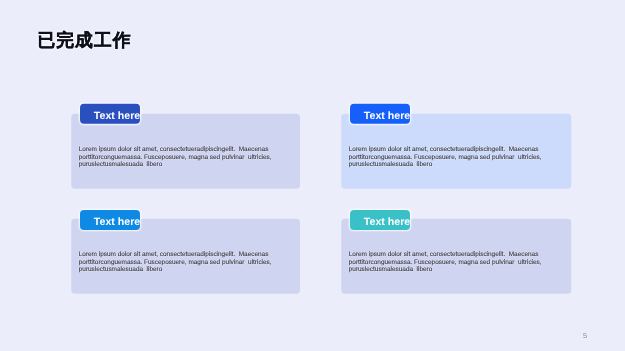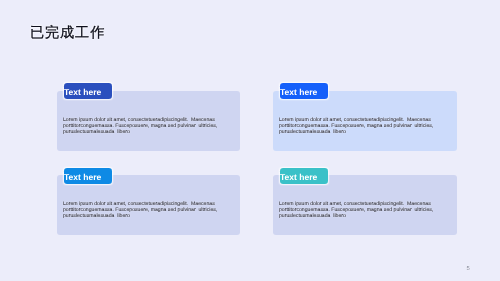--- a/index.html
+++ b/index.html
@@ -1,24 +1,24 @@
 <!DOCTYPE html>
 <html><head>
 <meta charset="utf-8">
 <style>
   html,body{margin:0;padding:0;}
   body{width:500px;height:281px;overflow:hidden;background:#ecedfa;
        font-family:"Liberation Sans",sans-serif;-webkit-font-smoothing:antialiased;text-rendering:geometricPrecision;}
   .slide{position:relative;width:500px;height:281px;background:#ecedfa;overflow:hidden;}
-  .title{position:absolute;will-change:transform;left:30.3px;top:25.1px;font-size:14.2px;font-weight:400;color:#0e0f1c;
+  .title{position:absolute;will-change:transform;left:30.3px;top:25.1px;font-size:14.2px;font-weight:700;color:#0e0f1c;
          line-height:17px;letter-spacing:0.85px;-webkit-text-stroke:0.3px #0e0f1c;
          text-shadow:0 0 1.2px #fff,0 0 1.2px #fff,0 0 2px #fff,0 0 2.6px rgba(255,255,255,0.85);}
   .card{position:absolute;border-radius:3px;width:183.2px;height:60.1px;}
   .pill{position:absolute;will-change:transform;border-radius:3.2px;color:#ffffff;font-size:8.5px;font-weight:700;
-        width:48.2px;height:16.1px;line-height:19.2px;text-align:left;
+        width:48.2px;height:16.1px;line-height:19.2px;text-align:right;
         box-shadow:0 0 1.5px 0.35px rgba(255,255,255,0.85);}
   .body{position:absolute;will-change:transform;font-size:5.15px;line-height:6px;color:#2b2c3b;
         -webkit-text-stroke:0.07px #2b2c3b;text-shadow:0 0 0.9px rgba(255,255,255,0.9),0 0 1.6px rgba(255,255,255,0.6);}
   .bl{white-space:pre;}
   .pagenum{position:absolute;will-change:transform;left:463.5px;top:266.2px;width:8px;text-align:center;
            font-size:5.8px;line-height:7px;color:#7e8295;
            text-shadow:0 0 0.9px rgba(255,255,255,0.95),0 0 1.7px rgba(255,255,255,0.8);}
 </style>
 </head>
 <body>

